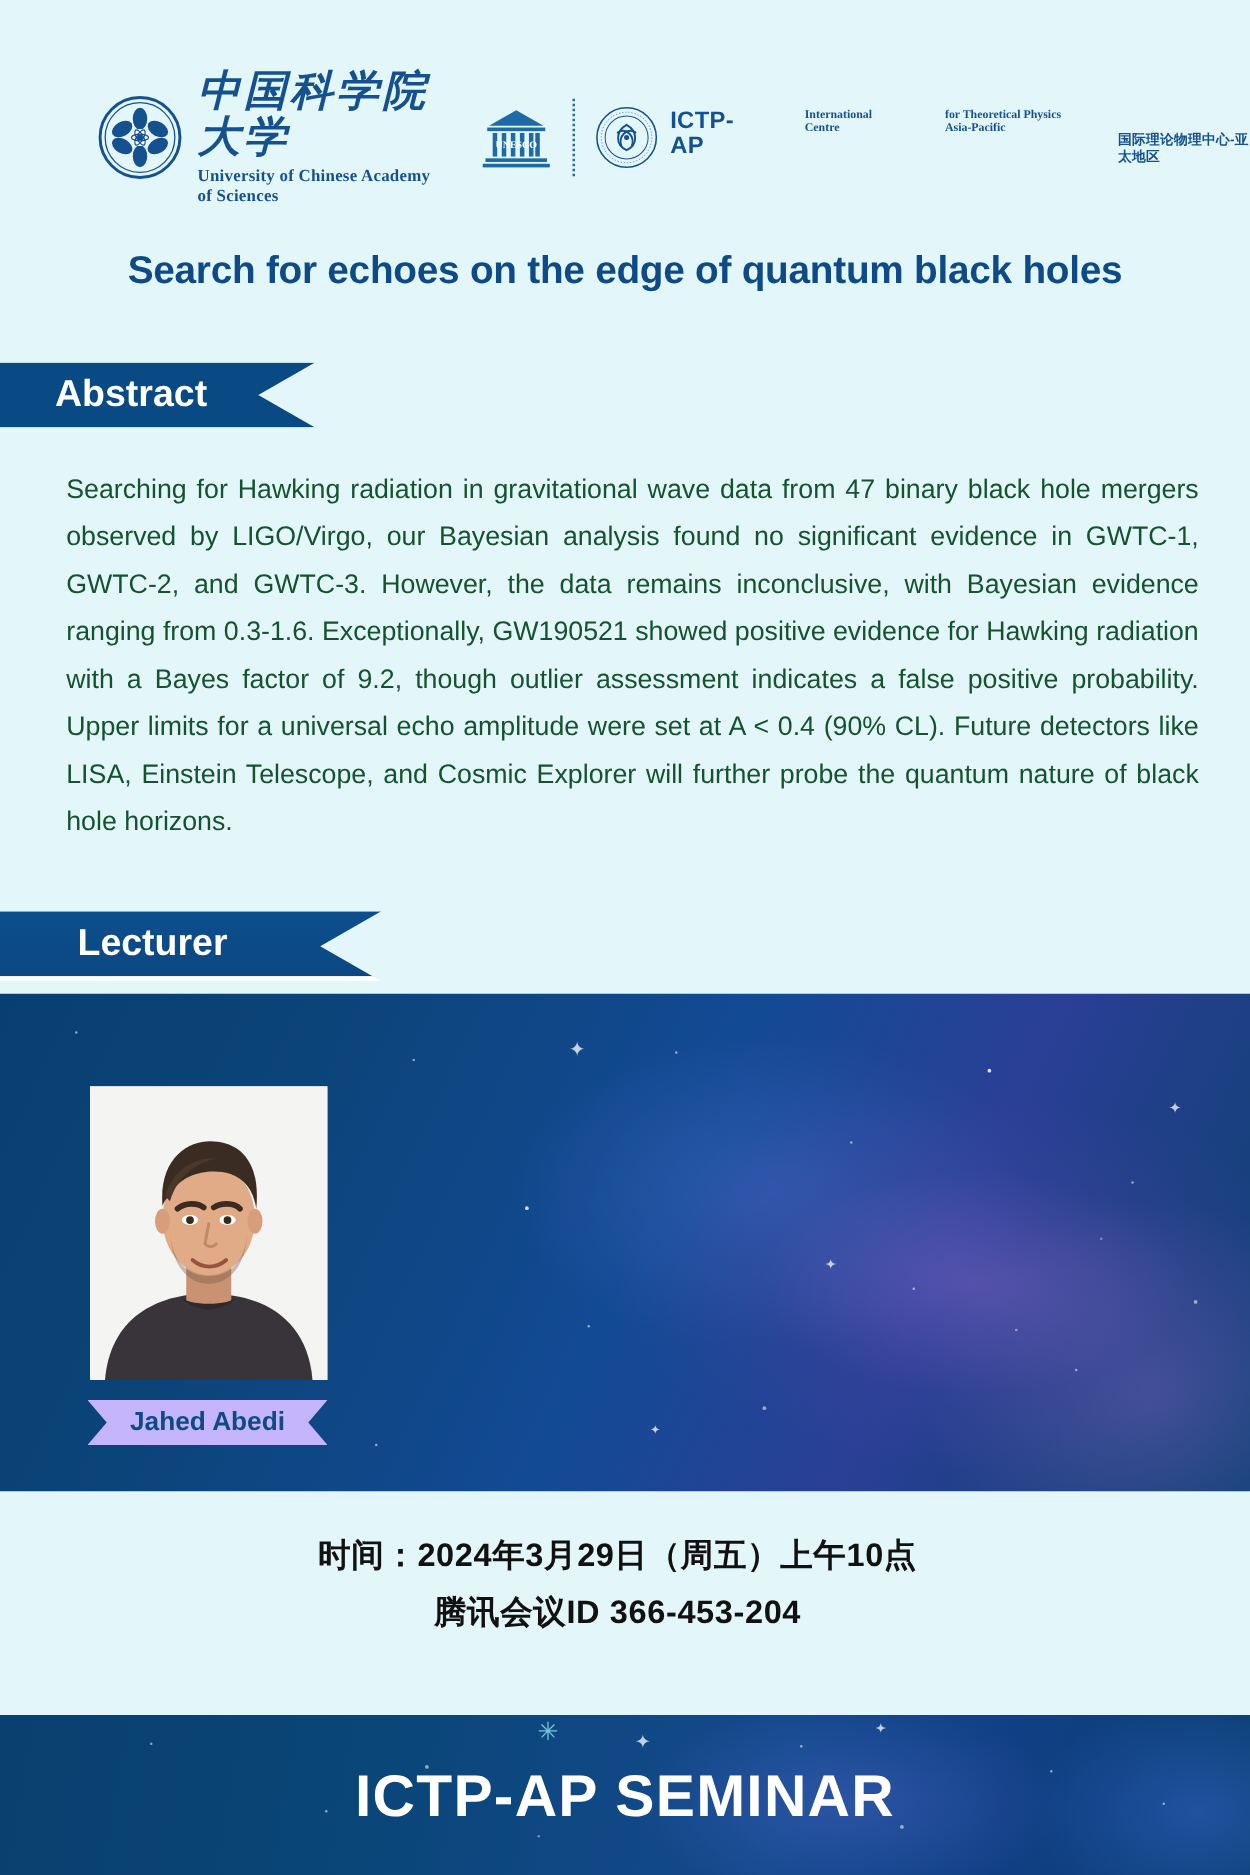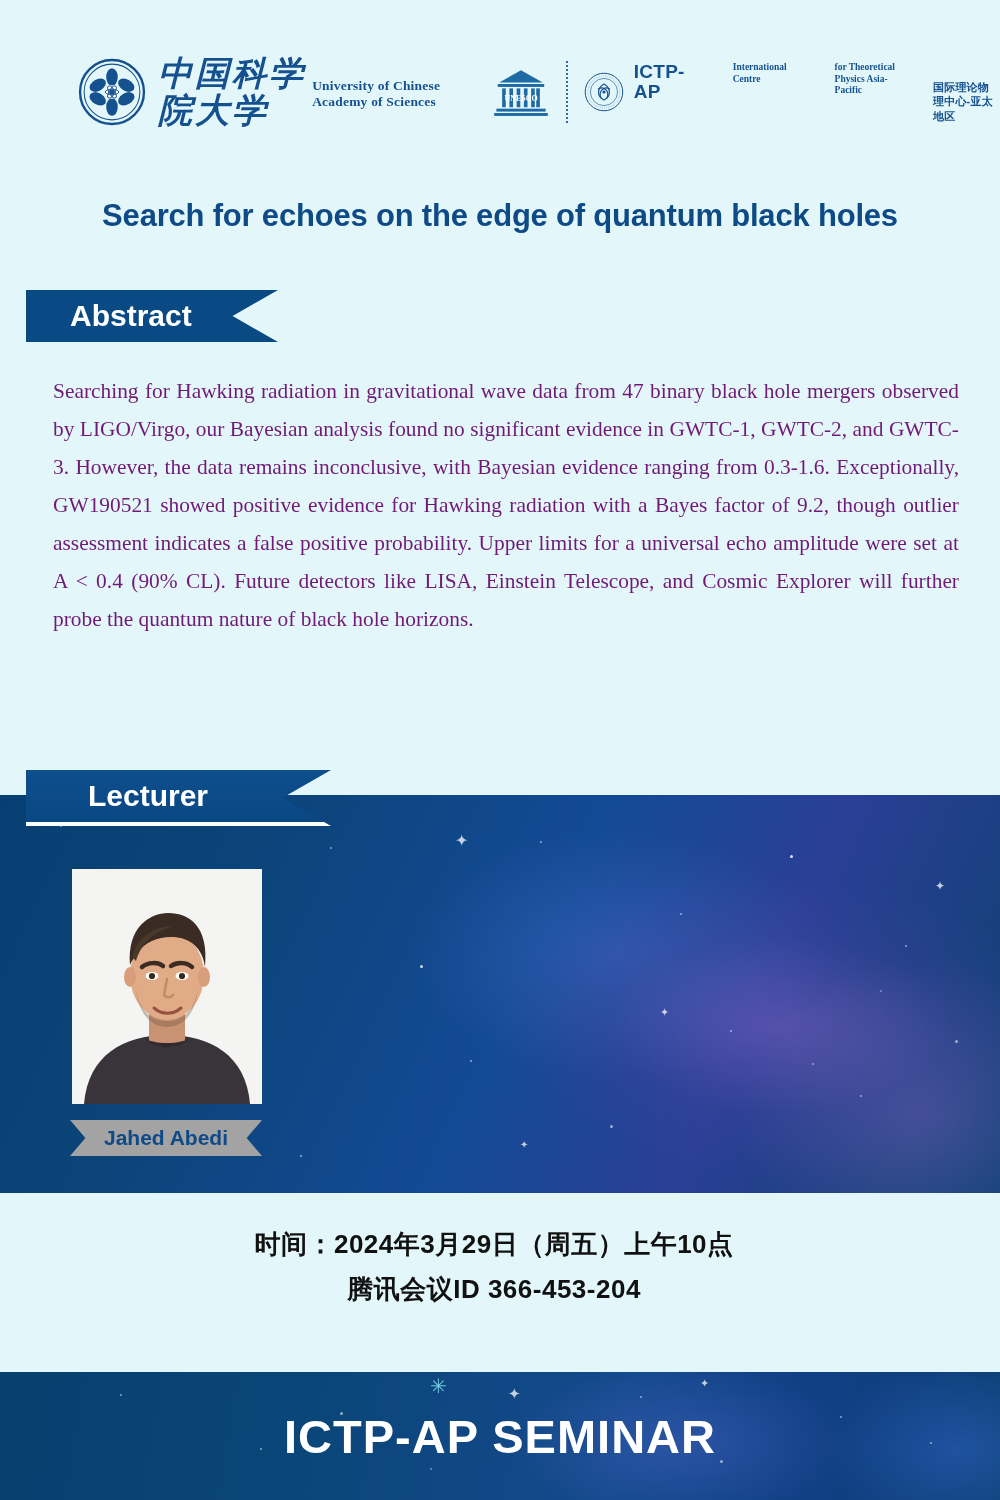--- a/index.html
+++ b/index.html
@@ -29,21 +29,21 @@
     display: flex;
     align-items: center;
     gap: 0px;
   }
   .ucas-logo {
     display: flex;
     align-items: center;
     gap: 12px;
   }
   .ucas-seal { width: 68px; height: 68px; flex: 0 0 auto; }
-  .ucas-words { display: flex; flex-direction: row; align-items: center; }
+  .ucas-words { display: flex; flex-direction: column; align-items: center; }
   .ucas-cn {
     font-family: "Liberation Serif", serif;
     font-size: 34px;
     font-weight: bold;
     color: #15518f;
     letter-spacing: 3px;
     line-height: 1.1;
     font-style: italic;
   }
   .ucas-en {
@@ -114,52 +114,50 @@
     left: 0;
     height: 52px;
     background: #0a4a84;
     display: flex;
     align-items: center;
     color: #ffffff;
     font-size: 30px;
     font-weight: bold;
     box-sizing: border-box;
     clip-path: polygon(0 0, 100% 0, 100% 100%, 74% 100%, 60% 50%, 74% 0, 0 0);
-    margin-left: 26px;
   }
   .ribbon-abstract {
     top: 290px;
     width: 252px;
     padding-left: 44px;
     clip-path: polygon(0 0, 100% 0, 82% 50%, 100% 100%, 0 100%);
   }
   .ribbon-lecturer {
-    top: 770px;
+    top: 729px;
     width: 305px;
     padding-left: 62px;
     z-index: 6;
     clip-path: polygon(0 0, 100% 0, 84% 50%, 100% 100%, 0 100%);
     border-bottom: 4px solid #ffffff;
     height: 56px;
     background: linear-gradient(180deg, #0d4e8c 0%, #0a4884 100%);
     align-items: center;
   }
 
   
   .abstract-body {
     position: absolute;
     top: 372px;
     left: 53px;
     width: 906px;
     font-size: 21.4px;
     line-height: 38px;
-    color: #701a75;
+    color: #14532d;
     text-align: justify;
     text-align-last: left;
-    font-family: Liberation Serif, serif;
   }
 
   
   .lecturer-panel {
     position: absolute;
     top: 795px;
     left: 0;
     width: 1000px;
     height: 398px;
     overflow: hidden;
@@ -195,21 +193,21 @@
     overflow: hidden;
   }
   .photo-svg { display: block; width: 190px; height: 235px; }
 
   .name-ribbon {
     position: absolute;
     top: 1120px;
     left: 70px;
     width: 192px;
     height: 36px;
-    background: #a3a3a3;
+    background: #c4b5fd;
     color: #0e4a86;
     font-size: 21px;
     font-weight: bold;
     display: flex;
     align-items: center;
     justify-content: center;
     z-index: 5;
     clip-path: polygon(0 0, 8% 50%, 0 100%, 100% 100%, 92% 50%, 100% 0);
   }
 

